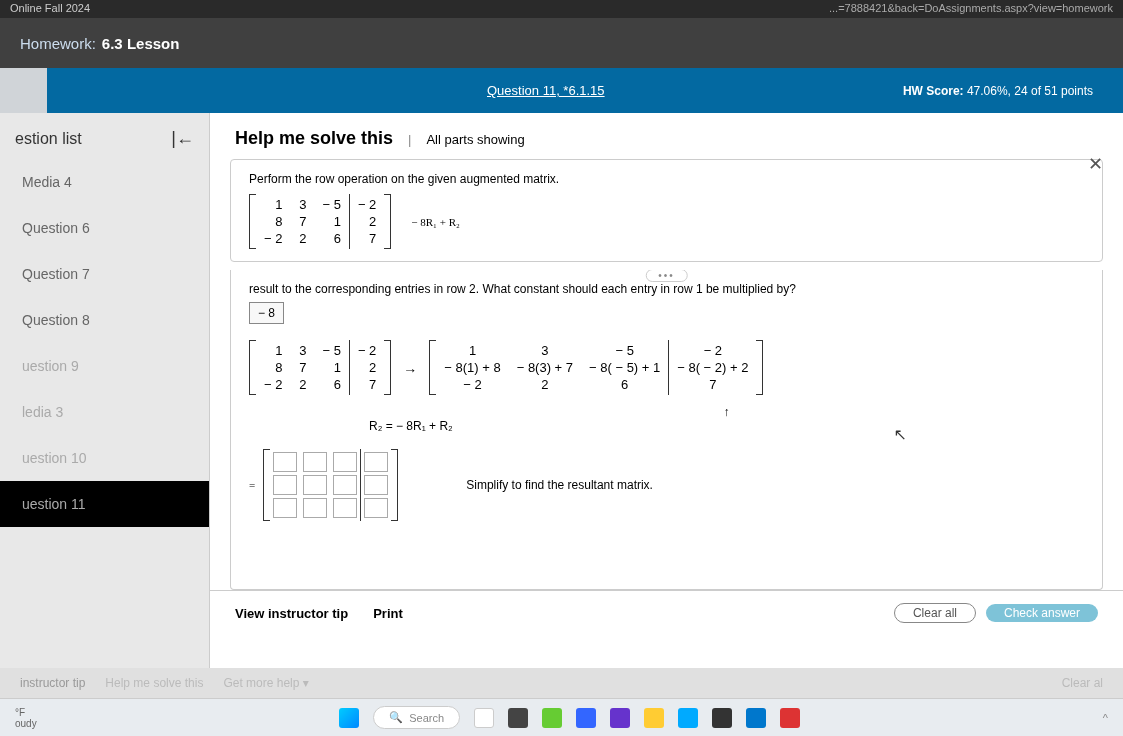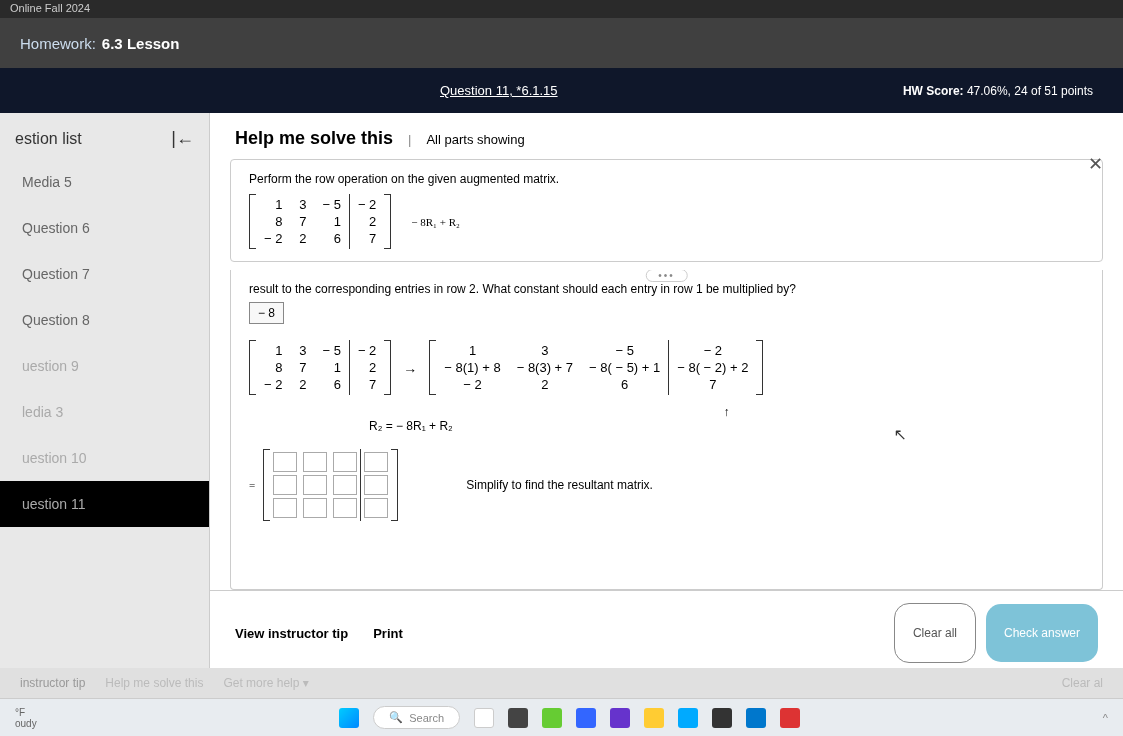--- a/index.html
+++ b/index.html
@@ -5,21 +5,21 @@
 * { margin: 0; padding: 0; box-sizing: border-box; font-family: Arial, Helvetica, sans-serif; }
 body { background: #d0d4d8; width: 1123px; height: 736px; overflow: hidden; position: relative; }
 
 .top-bar { background: #2a2a2a; color: #ccc; height: 18px; font-size: 11px; padding: 2px 10px; display: flex; justify-content: space-between; }
 .top-bar .url { color: #aaa; }
 
 .header-teal { background: #404040; color: #fff; height: 50px; display: flex; align-items: center; padding: 0 20px; font-size: 15px; }
 .header-teal .hw-label { color: #cde; margin-right: 6px; }
 .header-teal .hw-title { font-weight: bold; }
 
-.sub-teal { background: #0f172a; height: 45px; color: #fff; display: flex; align-items: center; padding: 0 20px; position: relative; }
+.sub-teal { background: #0369a1; height: 45px; color: #fff; display: flex; align-items: center; padding: 0 20px; position: relative; margin-left: 47px; }
 .sub-teal .qnav { margin-left: 420px; font-size: 13px; text-decoration: underline; }
 .sub-teal .score { position: absolute; right: 30px; font-size: 12px; }
 .sub-teal .score b { font-weight: bold; }
 
 .main-row { display: flex; height: 555px; }
 
 .sidebar { width: 210px; background: #e8e8e8; border-right: 1px solid #ccc; display: flex; flex-direction: column; }
 .sidebar-header { display: flex; align-items: center; justify-content: space-between; padding: 15px 15px 10px; font-size: 16px; color: #333; }
 .collapse-icon { font-size: 18px; color: #333; cursor: pointer; }
 .q-item { padding: 15px 18px; font-size: 14px; color: #666; cursor: pointer; border-left: 4px solid transparent; }
@@ -62,61 +62,62 @@
 .input-matrix { display: flex; align-items: center; gap: 8px; margin-top: 15px; }
 .input-matrix .ibox { width: 24px; height: 20px; border: 1px solid #aaa; background: #fff; }
 .input-grid { display: flex; }
 .input-grid .icol { display: flex; flex-direction: column; gap: 3px; padding: 3px; }
 .input-grid .icol.aug { border-left: 1px solid #333; }
 .simplify-text { font-size: 12px; margin-left: 60px; }
 
 .footer-actions { display: flex; align-items: center; padding: 12px 25px; border-top: 1px solid #ccc; font-size: 13px; }
 .footer-actions .link { margin-right: 25px; cursor: pointer; font-weight: bold; }
 .footer-actions .spacer { flex: 1; }
-.btn { border-radius: 15px; padding: 22px 18px; font-size: 12px; cursor: pointer; }
+.btn { border-radius: 15px; padding: 2px 18px; font-size: 12px; cursor: pointer; }
 .btn.clear { background: #fff; border: 1px solid #888; color: #555; margin-right: 10px; }
 .btn.check { background: #7ec3d8; border: none; color: #fff; }
 
 .bottom-strip { background: #e0e0e0; height: 30px; display: flex; align-items: center; padding: 0 20px; font-size: 12px; color: #999; gap: 20px; }
 .bottom-strip .faded-btn { color: #bbb; }
 .bottom-strip .right { margin-left: auto; }
 
 .taskbar { background: #e8ecf0; height: 38px; display: flex; align-items: center; padding: 0 15px; gap: 15px; border-top: 1px solid #ccc; }
 .taskbar .weather { font-size: 10px; color: #666; }
 .taskbar .center { flex: 1; display: flex; justify-content: center; align-items: center; gap: 14px; }
 .search-pill { background: #fff; border: 1px solid #ccc; border-radius: 15px; padding: 4px 15px; font-size: 11px; color: #888; display: flex; align-items: center; gap: 6px; }
 .tb-icon { width: 20px; height: 20px; border-radius: 3px; display: inline-block; }
 .cursor { position: absolute; right: 195px; top: 155px; font-size: 16px; color: #333; pointer-events: none; }
 </style>
 </head>
 <body>
 
 <div class="top-bar">
   <span>Online Fall 2024</span>
+  <span class="url">...=7888421&amp;back=DoAssignments.aspx?view=homework</span>
 </div>
 
 <div class="header-teal">
   <span class="hw-label">Homework:</span>
   <span class="hw-title">6.3 Lesson</span>
 </div>
 
 <div class="sub-teal">
   <span class="qnav">Question 11, *6.1.15</span>
   <span class="score">
     <b>HW Score:</b> <span>47.06%, 24 of 51 points</span>
   </span>
 </div>
 
 <div class="main-row">
   <div class="sidebar">
     <div class="sidebar-header">
       <span>estion list</span>
       <span class="collapse-icon">|←</span>
     </div>
-    <div class="q-item">Media 5</div>
+    <div class="q-item">Media 4</div>
     <div class="q-item">Question 6</div>
     <div class="q-item">Question 7</div>
     <div class="q-item">Question 8</div>
     <div class="q-item faded">uestion 9</div>
     <div class="q-item faded">ledia 3</div>
     <div class="q-item faded">uestion 10</div>
     <div class="q-item active faded">uestion 11</div>
   </div>
 
   <div class="content-area">

